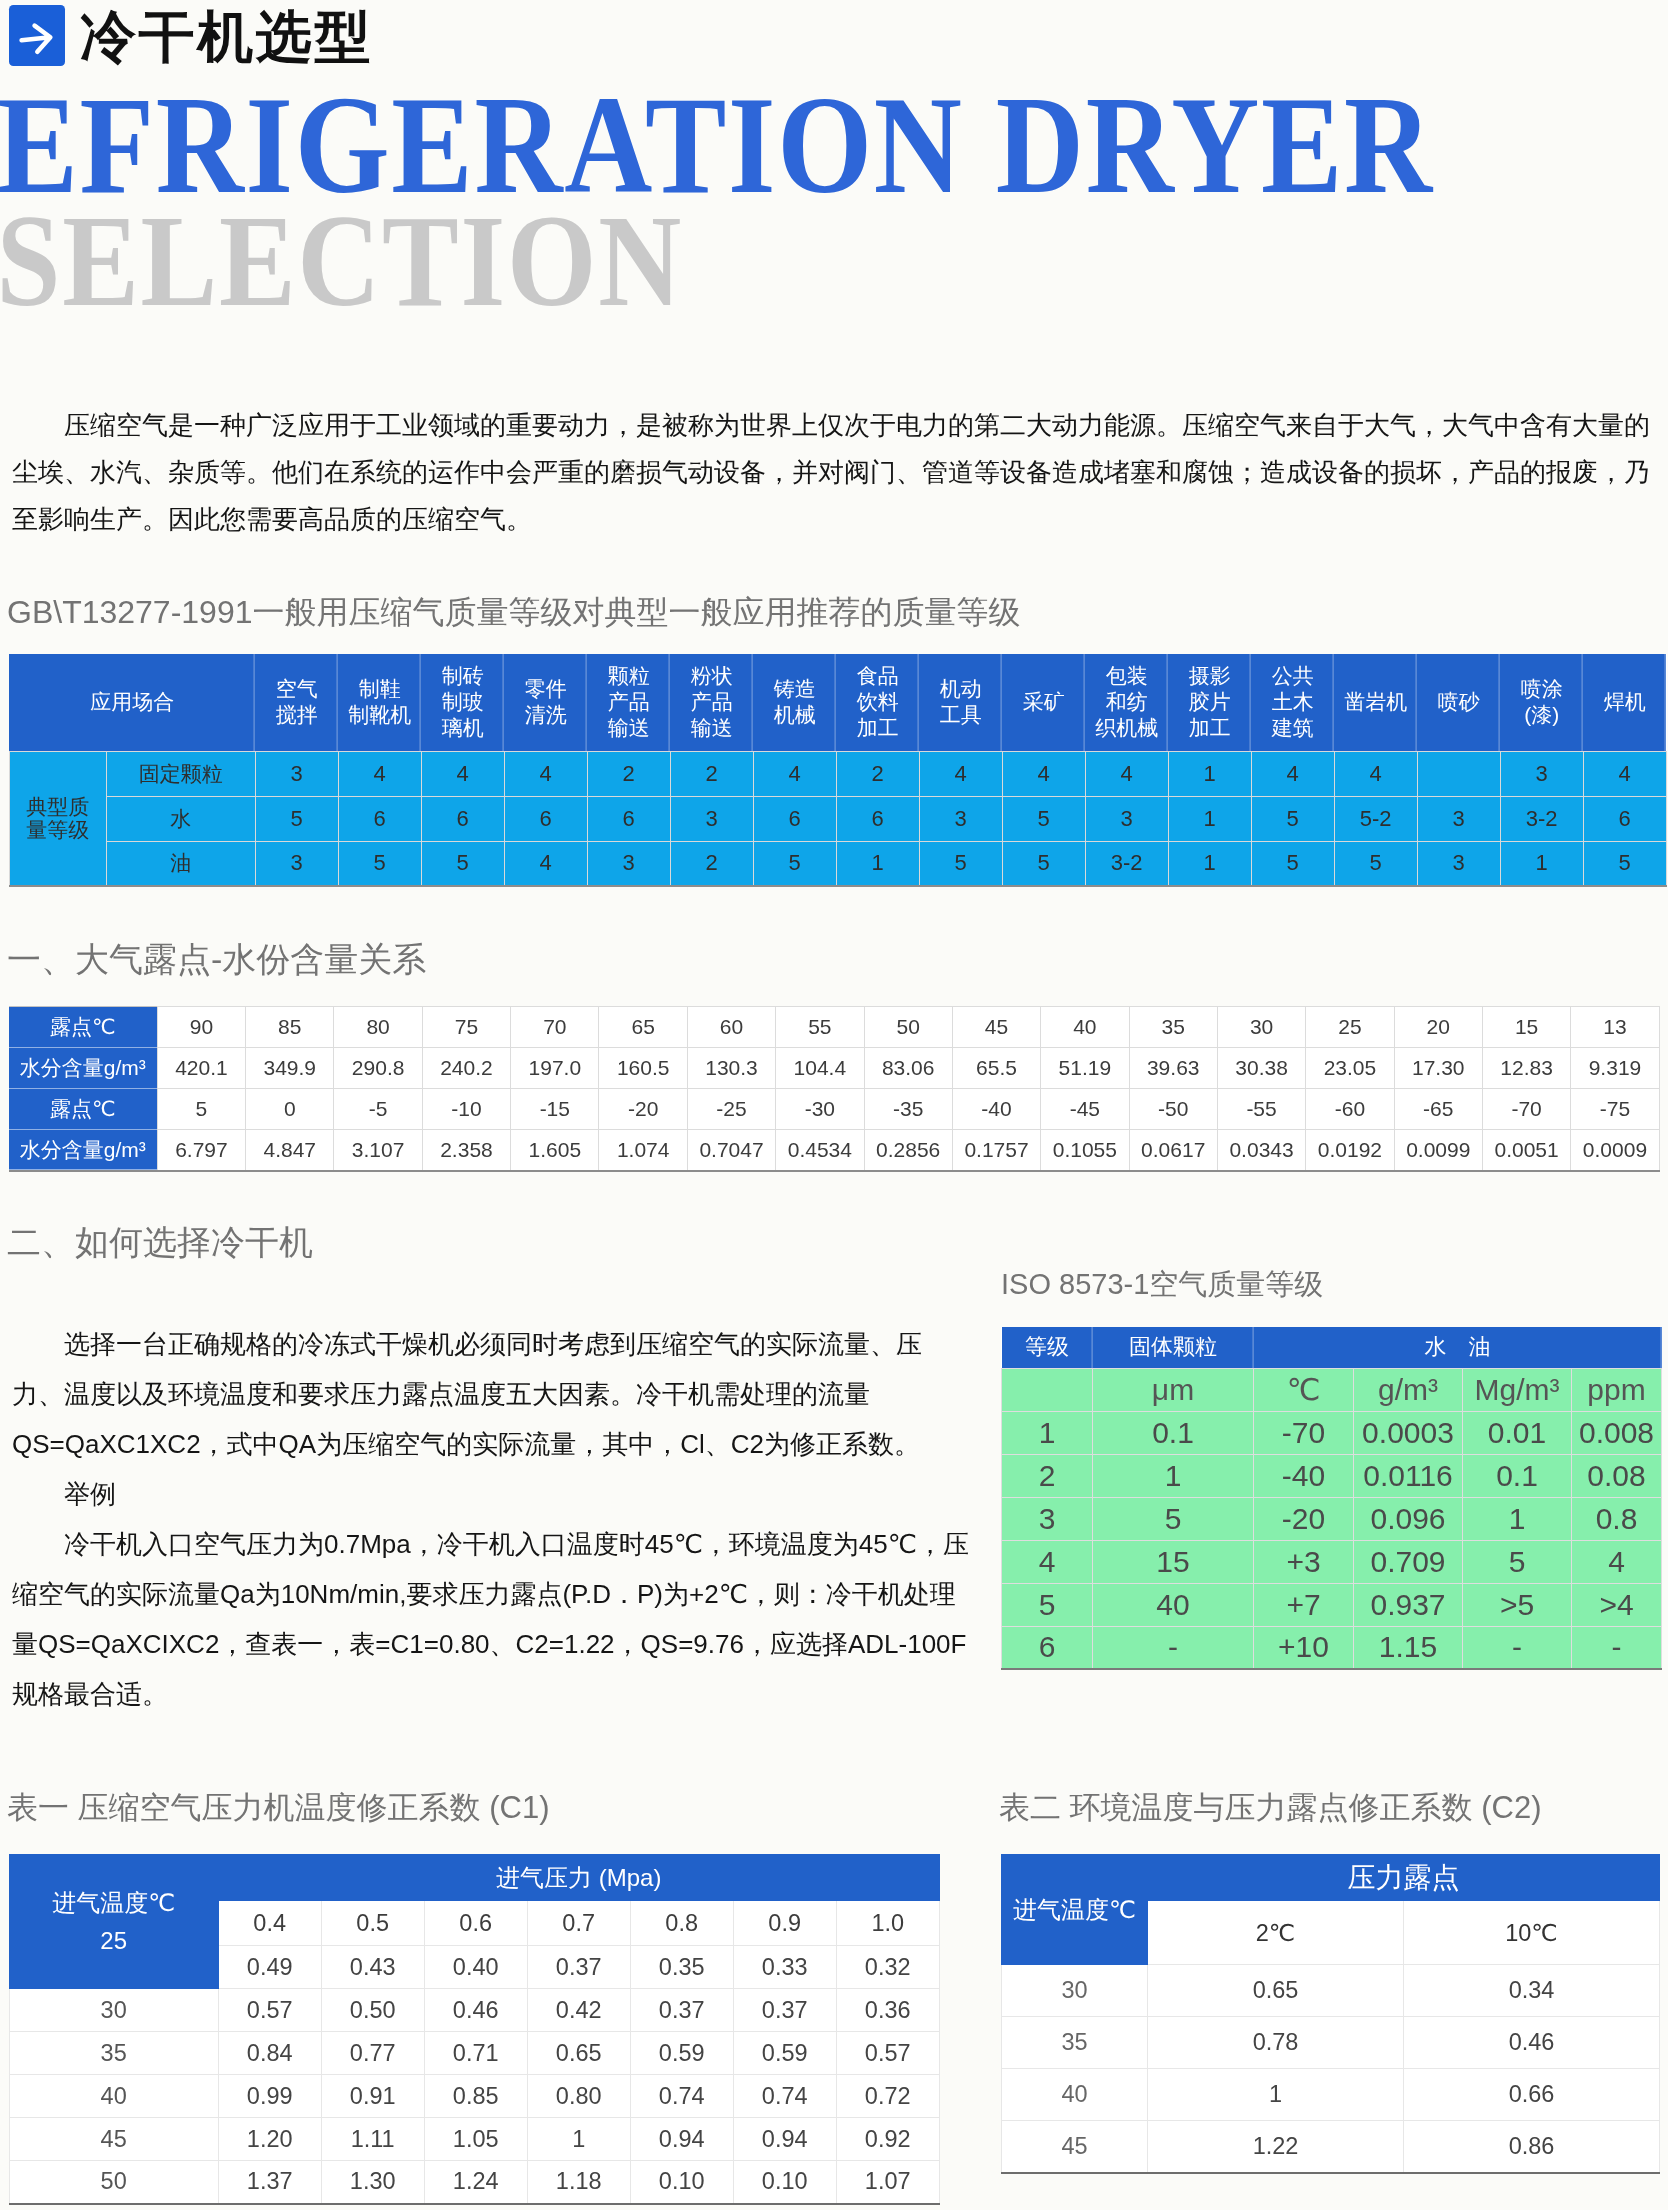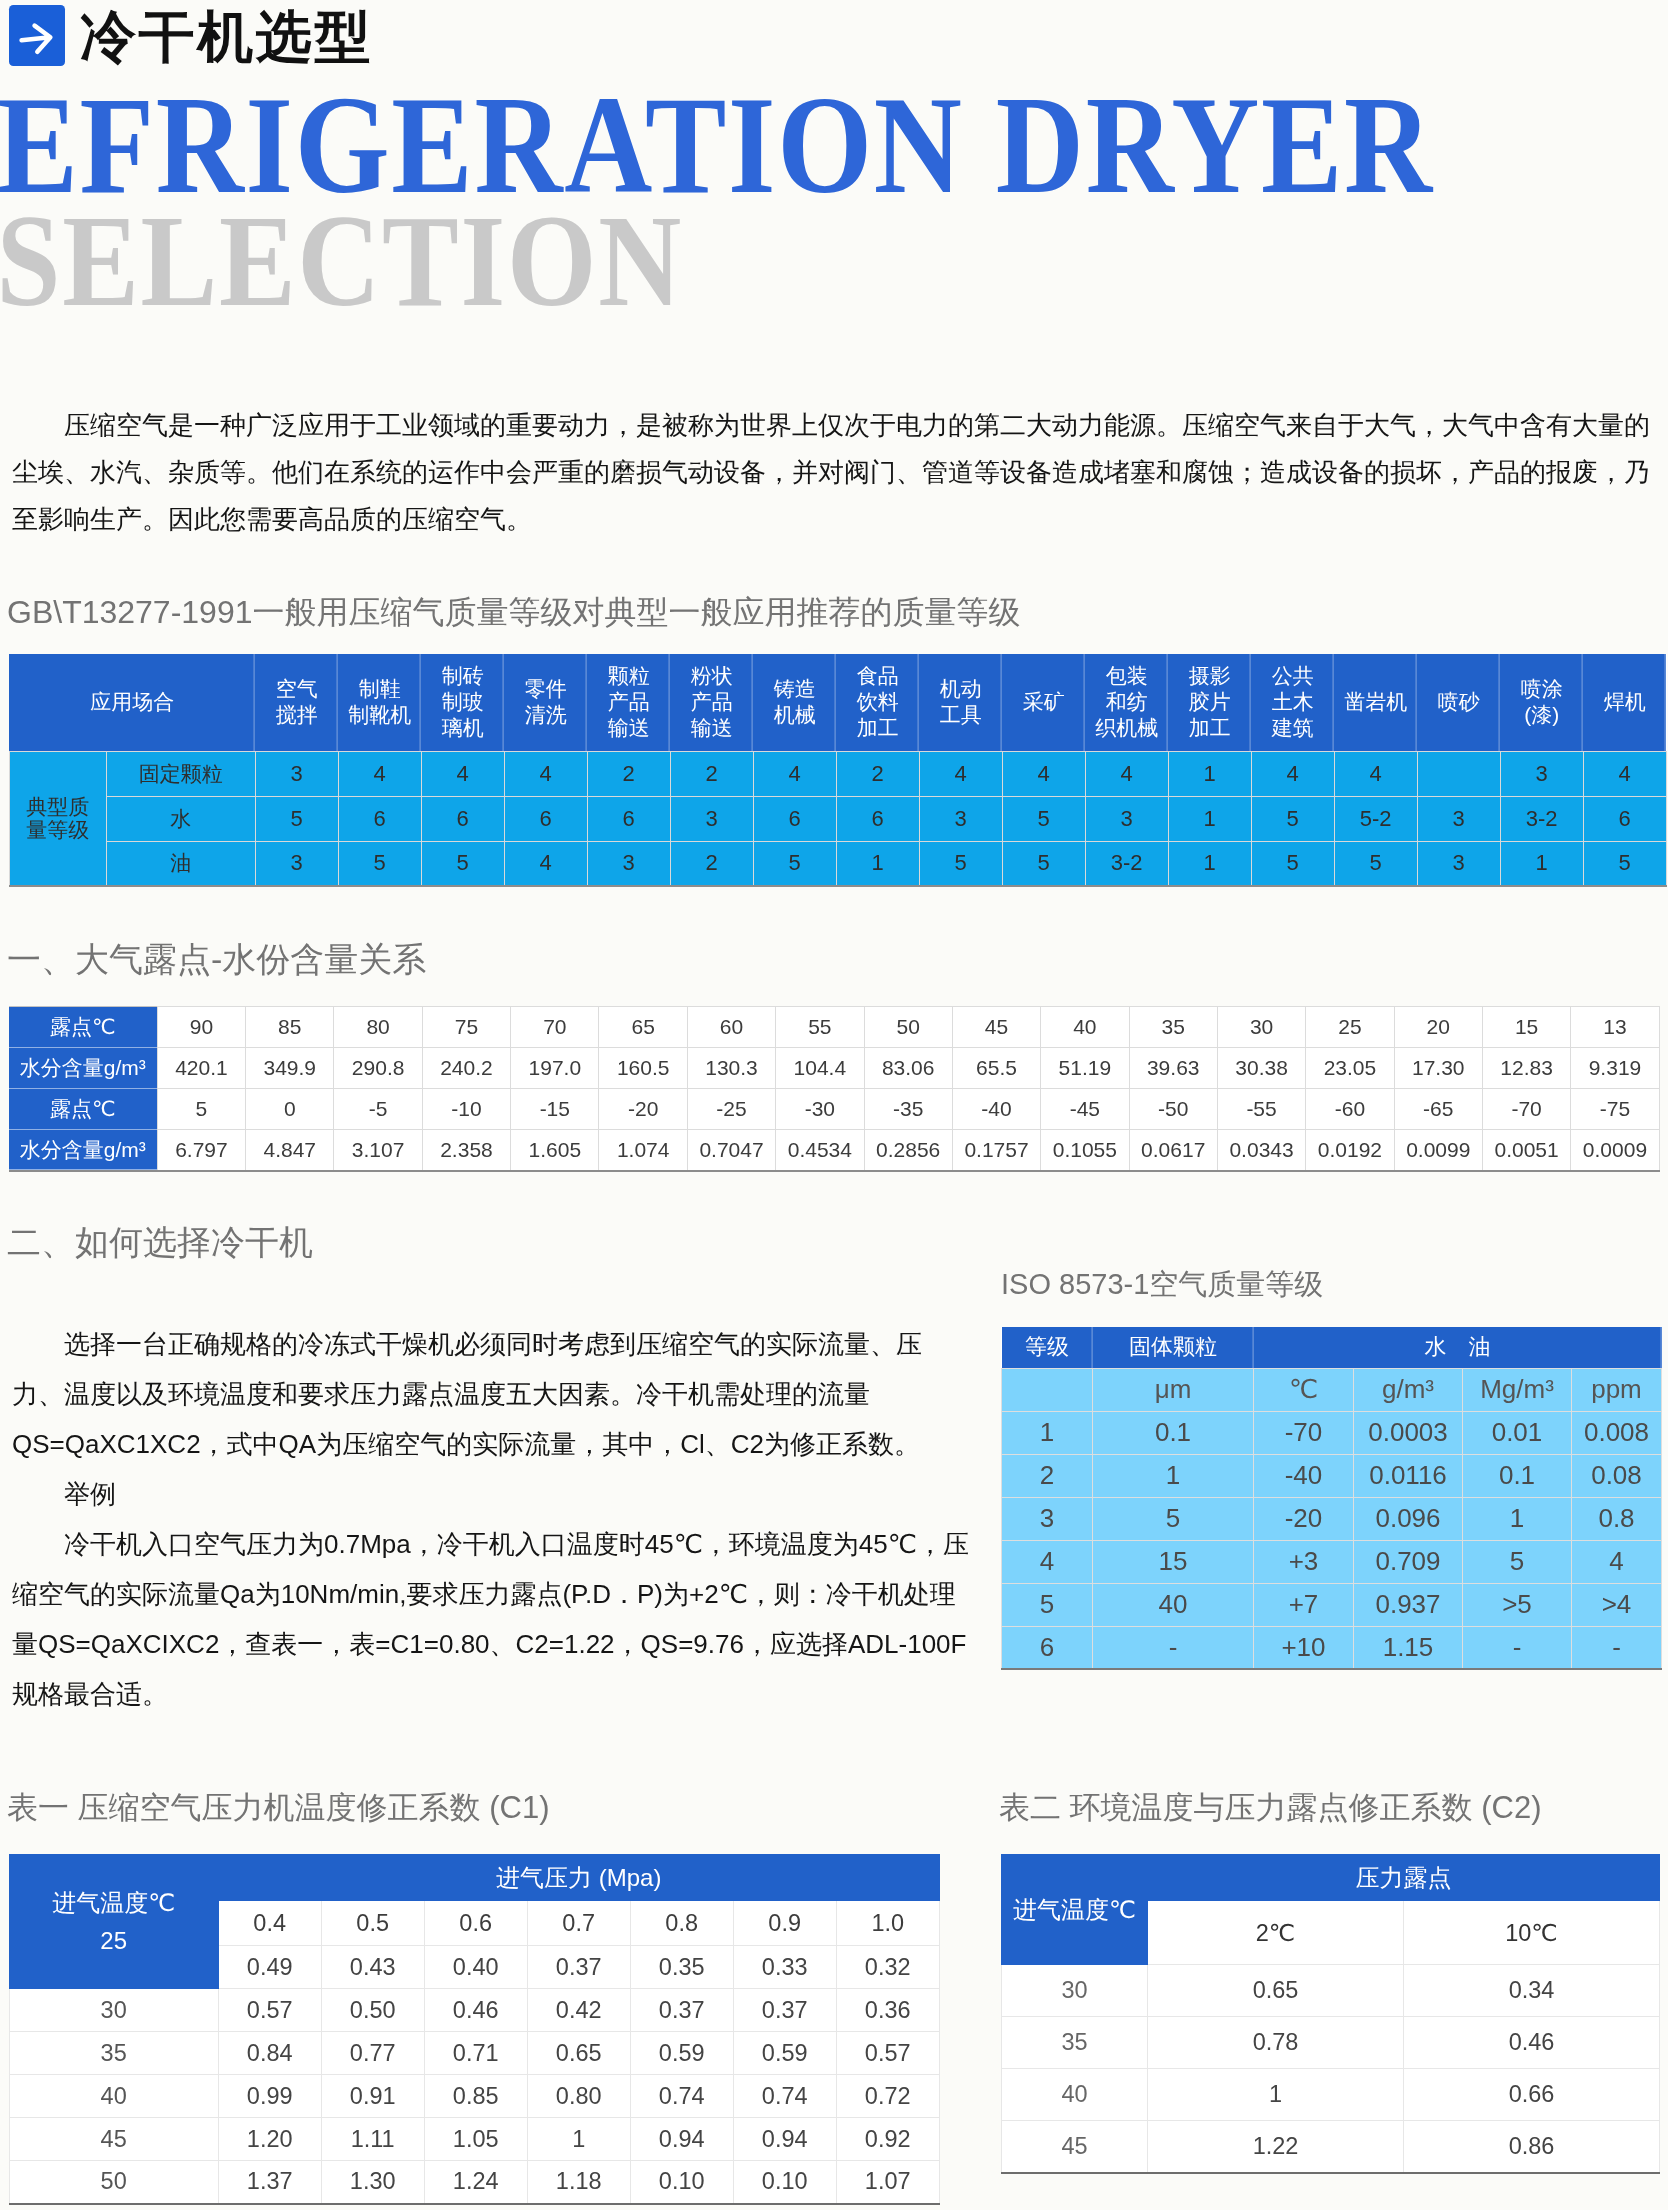--- a/index.html
+++ b/index.html
@@ -38,38 +38,38 @@
   
   .dew{left:8.7px;top:1006px;width:1651px;border-top:1.7px solid #c2c2c2;border-bottom:2.6px solid #8c8c8c;}
   .dew col.d-label{width:148px}.dew col.d-data{width:88px}
   .dew th.d-lab{background:var(--blue);color:#fff;font-size:21px;height:41px;box-shadow:inset 0 -0.9px rgba(255,255,255,.5);}
   .dew td{border:0.9px solid #dcdcdc;font-size:21px;color:#3c3c3c;background:#fff;height:41px;}
 
   
   .iso{left:1001px;top:1327px;width:659px;border-bottom:2.6px solid #7a7a7a;}
   .iso col.i0{width:91px}.iso col.i1{width:161px}.iso col.i2{width:100px}.iso col.i3{width:109px}.iso col.i4{width:109px}.iso col.i5{width:90px}
   .iso th.blue{background:var(--blue);color:#fff;font-size:22px;height:41px;box-shadow:inset -1.7px 0 rgba(255,255,255,.25);}
-  .iso td{height:43px;font-size:26px;color:#4a4a4a;border:0.9px solid #dedede;background:#7dd3fc;}
+  .iso td{height:43px;font-size:30px;color:#4a4a4a;border:0.9px solid #dedede;background:#86efac;}
   .iso tr.units td{color:#555;}
 
   
   .c1{left:8.7px;top:1854px;width:928px;border-bottom:2.6px solid #6d6d6d;}
   .c1 col.k0{width:209px}.c1 col.kd{width:103px}
   .c1 th.blue{background:var(--blue);color:#fff;border:0.9px solid var(--blue);}
   .c1 .band{height:46px;font-size:24px;}
   .c1 .corner{font-size:24px;white-space:pre-line;line-height:38px;}
   .c1 td,.c1 tbody th.rowlabel{height:43px;font-size:23.5px;color:#444;border:0.9px solid #e7e7e7;border-top:0.9px solid #d8d8d8;background:#fff;}
   .c1 tr.phead td{height:45px;color:#3d3d3d;}
   .c1 tbody th.rowlabel{color:#555;}
 
   
   .c2{left:1001px;top:1854px;width:659px;border-bottom:2.6px solid #6d6d6d;}
   .c2 col.m0{width:146px}.c2 col.m1{width:256px}.c2 col.m2{width:256px}
   .c2 th.blue{background:var(--blue);color:#fff;border:0.9px solid var(--blue);}
-  .c2 .band{height:46px;font-size:24px;margin-top:20px;}
+  .c2 .band{height:46px;font-size:28px;margin-top:20px;}
   .c2 .corner{font-size:24px;}
   .c2 td,.c2 tbody th.rowlabel{height:52px;font-size:23.5px;color:#444;border:0.9px solid #e7e7e7;border-top:0.9px solid #d8d8d8;background:#fff;}
   .c2 tr.units td{height:64px;color:#333;}
   .c2 tbody th.rowlabel{color:#666;}
 
   .paras{left:12px;top:1319px;width:958px;font-size:26px;line-height:50px;color:#151515;}
   .paras p.ind{text-indent:2em;}
   .paras p.lbl{margin-left:2em;}
 </style>
 </head>

